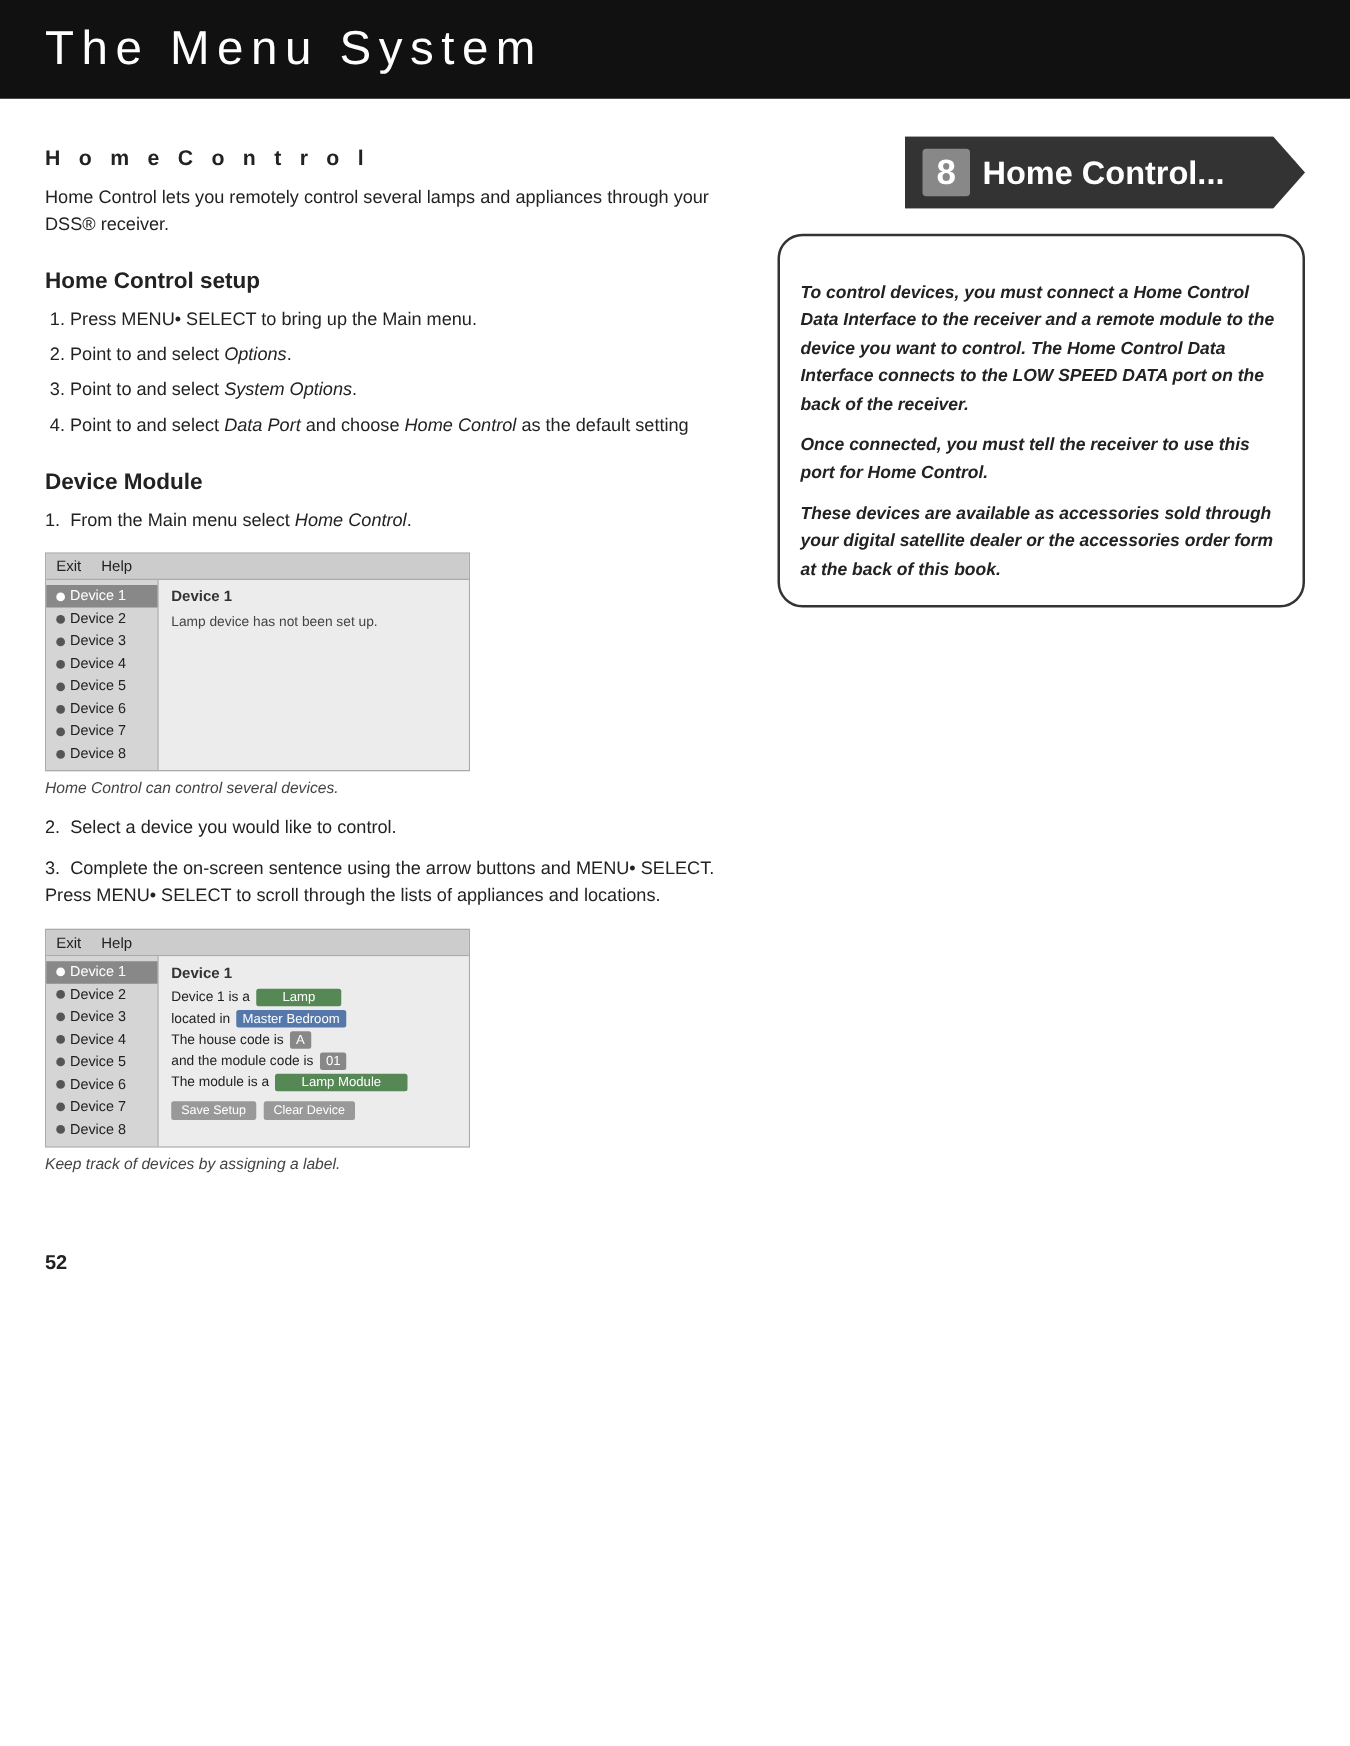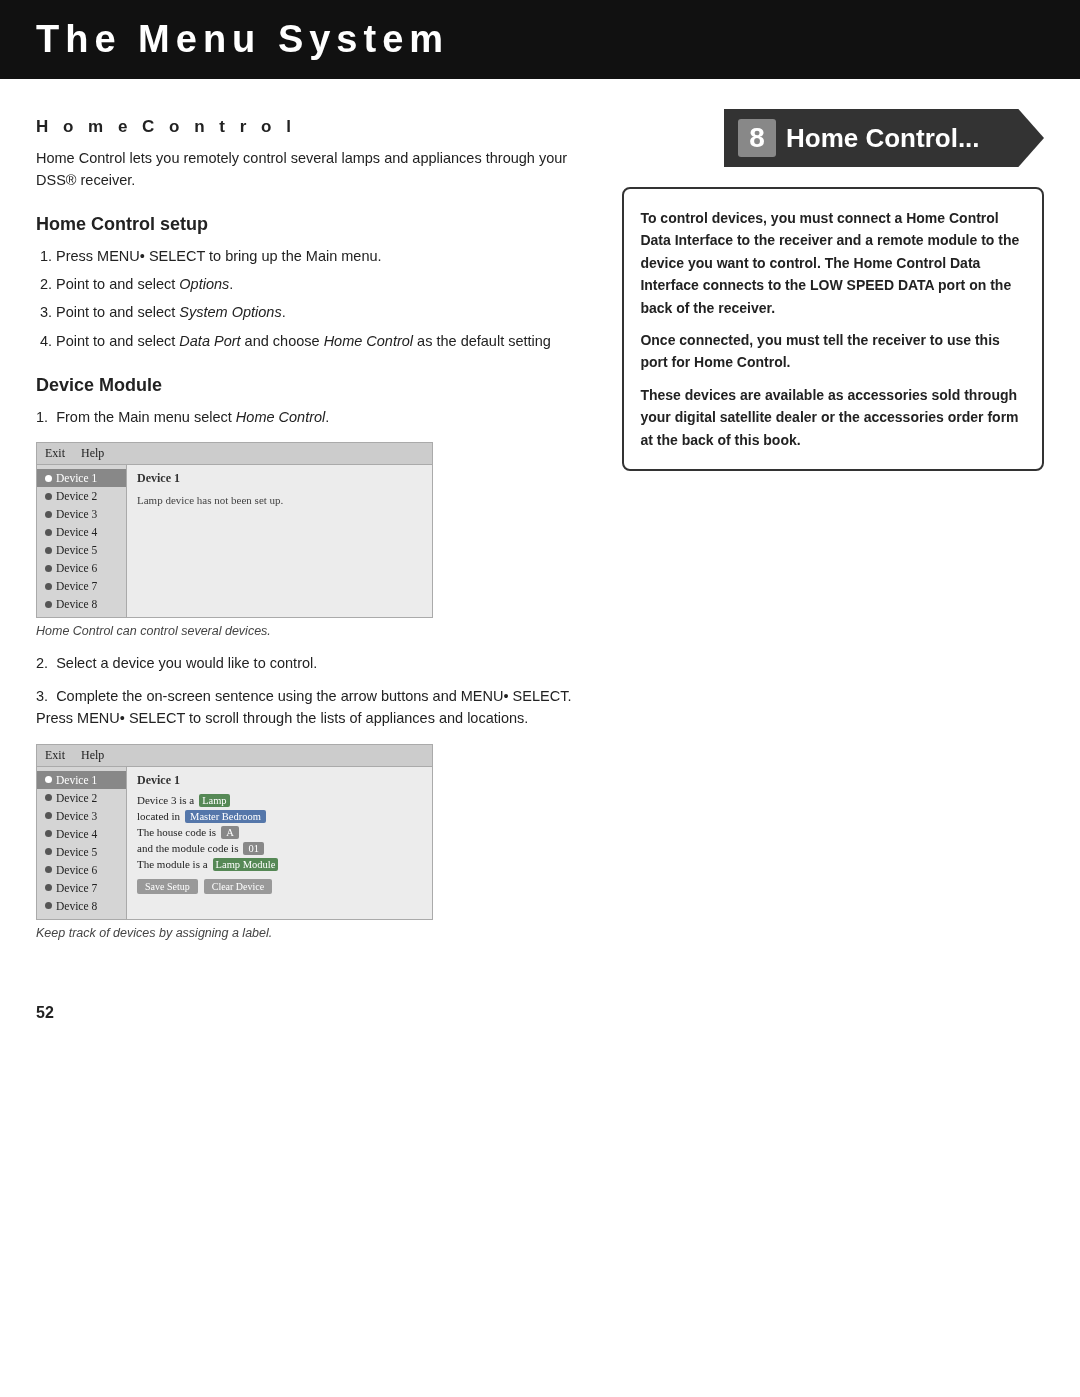--- a/index.html
+++ b/index.html
@@ -14,21 +14,21 @@
 
     
     .title-bar {
       background: #111;
       padding: 18px 36px 18px 36px;
       margin-bottom: 30px;
     }
     .title-bar h1 {
       color: #fff;
       font-size: 38px;
-      font-weight: bold;
+      font-weight: normal;
       letter-spacing: 6px;
     }
 
     
     .content-wrapper {
       display: flex;
       gap: 16px;
       padding: 0 36px 40px 36px;
     }
 
@@ -72,25 +72,24 @@
       margin-bottom: 10px;
     }
     ol.steps li {
       margin-bottom: 5px;
     }
 
     
     .screenshot-box {
       border: 1.5px solid #aaa;
       background: #e8e8e8;
-      width: 397px;
+      width: 340px;
       margin: 14px 0 6px 0;
       padding: 0;
       font-size: 12px;
-      font-family: Liberation Serif, serif;
     }
     .screenshot-menubar {
       background: #ccc;
       padding: 3px 8px;
       font-size: 12px;
       border-bottom: 1px solid #aaa;
       display: flex;
       gap: 16px;
     }
     .screenshot-body {
@@ -157,21 +156,21 @@
     .ss-tag-blue {
       background: #5577aa;
       color: #fff;
       padding: 1px 5px;
       font-size: 10.5px;
       border-radius: 2px;
     }
     .ss-tag-green {
       background: #558855;
       color: #fff;
-      padding: 1px 3px;
+      padding: 1px 21px;
       font-size: 10.5px;
       border-radius: 2px;
     }
     .ss-btn-row {
       display: flex;
       gap: 6px;
       margin-top: 8px;
     }
     .ss-btn {
       background: #999;
@@ -214,24 +213,25 @@
       display: flex;
       align-items: center;
       justify-content: center;
       border-radius: 3px;
       flex-shrink: 0;
     }
 
     
     .info-box {
       border: 2.5px solid #333;
-      border-radius: 8px;
-      padding: 18px 16px 18px 16px;
+      border-radius: 20px;
+      padding: 33px 16px 18px 16px;
       font-size: 14px;
       line-height: 1.6;
+      font-style: italic;
     }
     .info-box p {
       margin-bottom: 10px;
     }
     .info-box p:last-child {
       margin-bottom: 0;
     }
     .info-box strong {
       font-weight: bold;
     }
@@ -361,21 +361,21 @@
           <div class="ss-device"><span class="ss-dot"></span> Device 3</div>
           <div class="ss-device"><span class="ss-dot"></span> Device 4</div>
           <div class="ss-device"><span class="ss-dot"></span> Device 5</div>
           <div class="ss-device"><span class="ss-dot"></span> Device 6</div>
           <div class="ss-device"><span class="ss-dot"></span> Device 7</div>
           <div class="ss-device"><span class="ss-dot"></span> Device 8</div>
         </div>
         <div class="screenshot-main">
           <div class="ss-title">Device 1</div>
           <div class="ss-row">
-            <span>Device 3 is a</span>
+            <span>Device 1 is a</span>
             <span class="ss-tag-green">Lamp</span>
           </div>
           <div class="ss-row">
             <span>located in</span>
             <span class="ss-tag-blue">Master Bedroom</span>
           </div>
           <div class="ss-row">
             <span>The house code is</span>
             <span class="ss-tag">A</span>
           </div>

